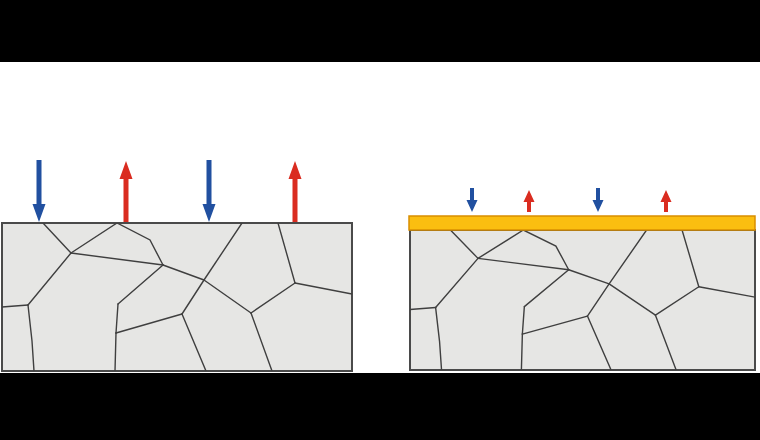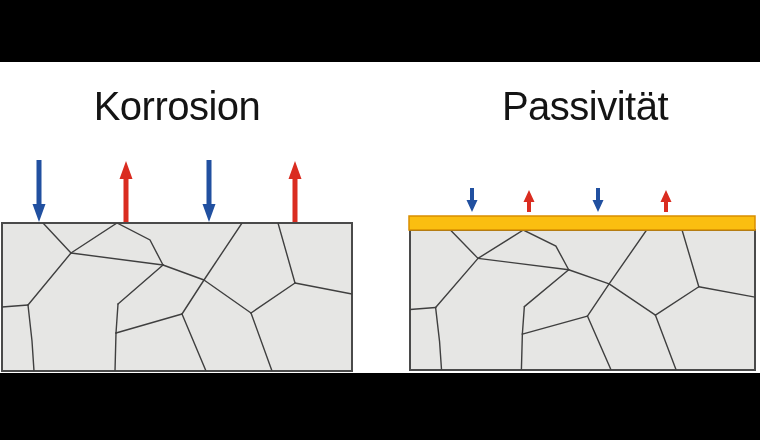--- a/index.html
+++ b/index.html
@@ -34,23 +34,21 @@
   #diagram { position: absolute; left: 0; top: 0; }
 </style>
 </head>
 <body>
 
 <div class="stage">
 
   <div class="letterbox top"></div>
   <div class="letterbox bottom"></div>
 
-  <div class="panel-title left">Korrosion</div>
 
-  <div class="panel-title right">Passivität</div>
 
   <svg id="diagram" width="760" height="440" viewBox="0 0 760 440">
       <rect x="2" y="223" width="350" height="148" fill="#e6e6e4" stroke="#4a4a4a" stroke-width="2"></rect>
       <svg x="2" y="223" width="350" height="148" viewBox="0 0 350 148" preserveAspectRatio="none">
         <polyline points="41,0 69,30" fill="none" stroke="#3f3f3f" stroke-width="1.4" vector-effect="non-scaling-stroke" stroke-linecap="round"></polyline>
         <polyline points="69,30 26,82" fill="none" stroke="#3f3f3f" stroke-width="1.4" vector-effect="non-scaling-stroke" stroke-linecap="round"></polyline>
         <polyline points="26,82 0,84" fill="none" stroke="#3f3f3f" stroke-width="1.4" vector-effect="non-scaling-stroke" stroke-linecap="round"></polyline>
         <polyline points="26,82 30,118 32,148" fill="none" stroke="#3f3f3f" stroke-width="1.4" vector-effect="non-scaling-stroke" stroke-linecap="round"></polyline>
         <polyline points="69,30 115,0" fill="none" stroke="#3f3f3f" stroke-width="1.4" vector-effect="non-scaling-stroke" stroke-linecap="round"></polyline>
         <polyline points="115,0 148,17 161,42" fill="none" stroke="#3f3f3f" stroke-width="1.4" vector-effect="non-scaling-stroke" stroke-linecap="round"></polyline>

